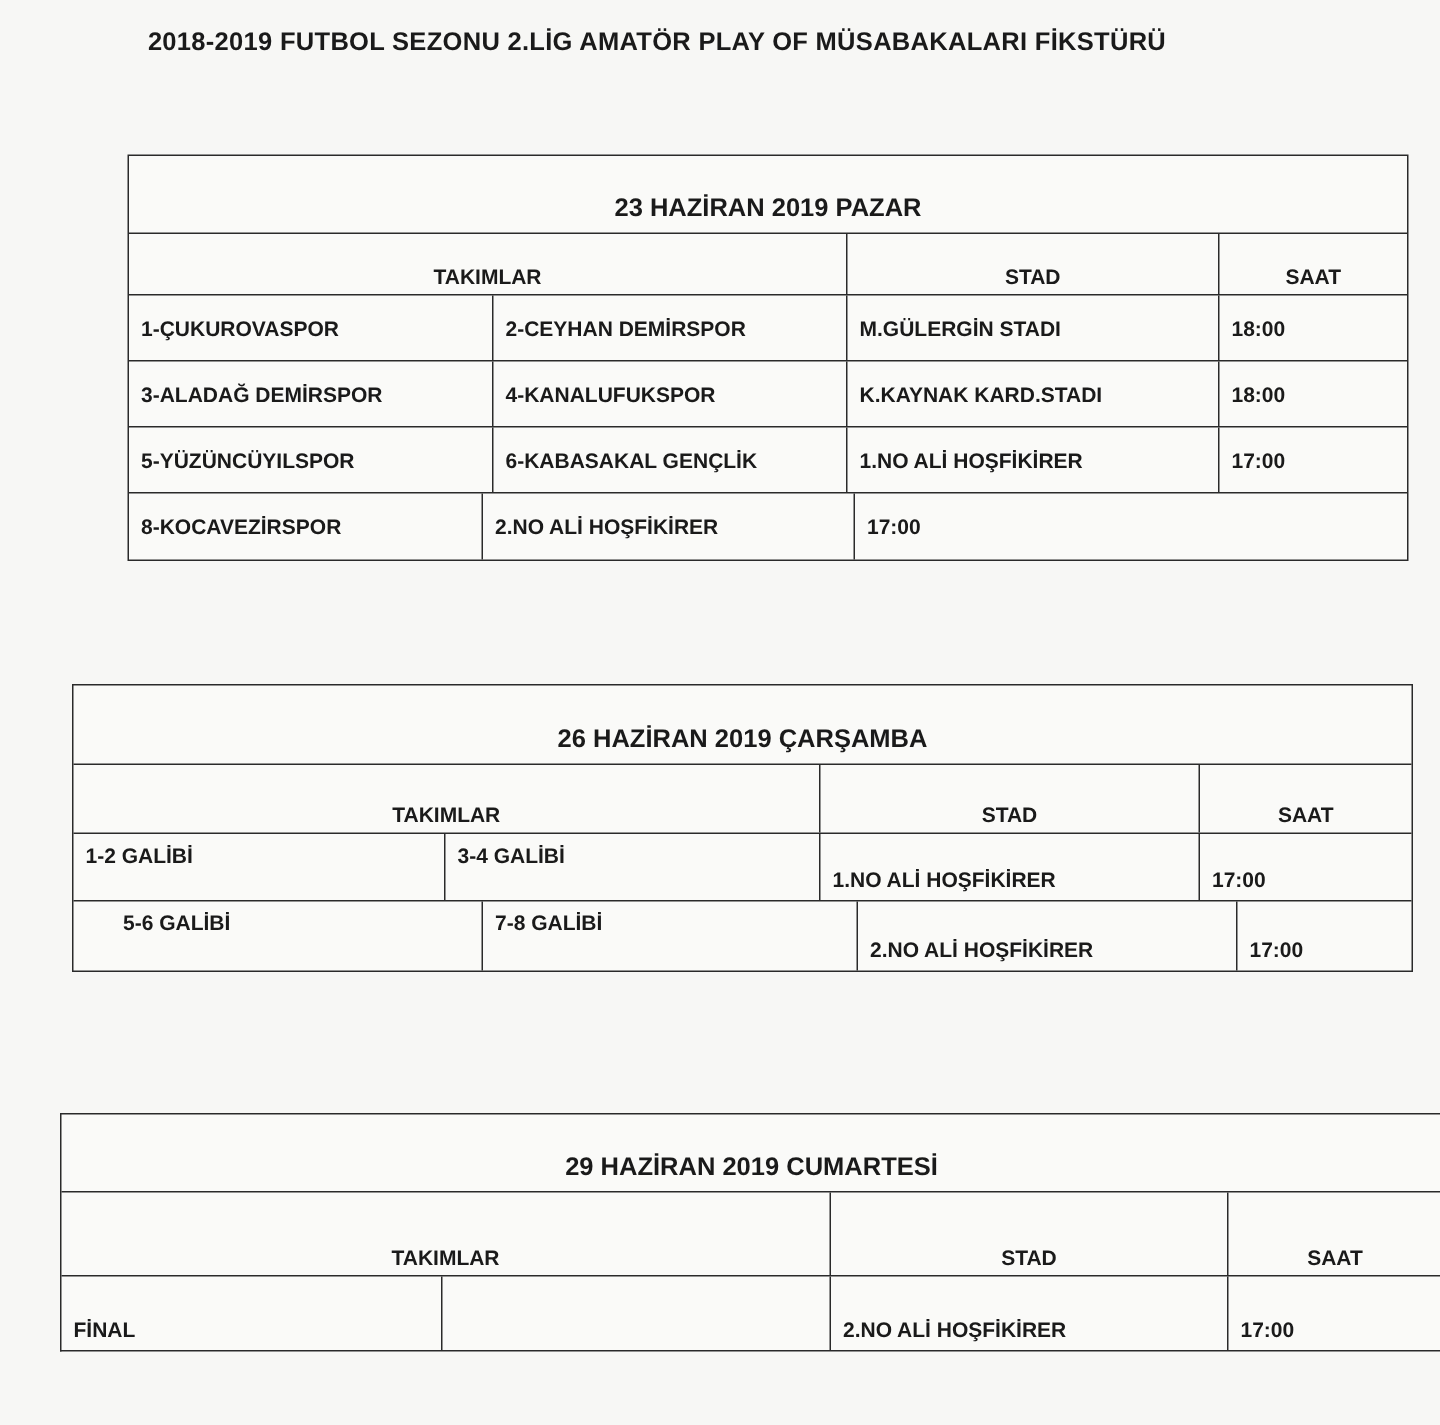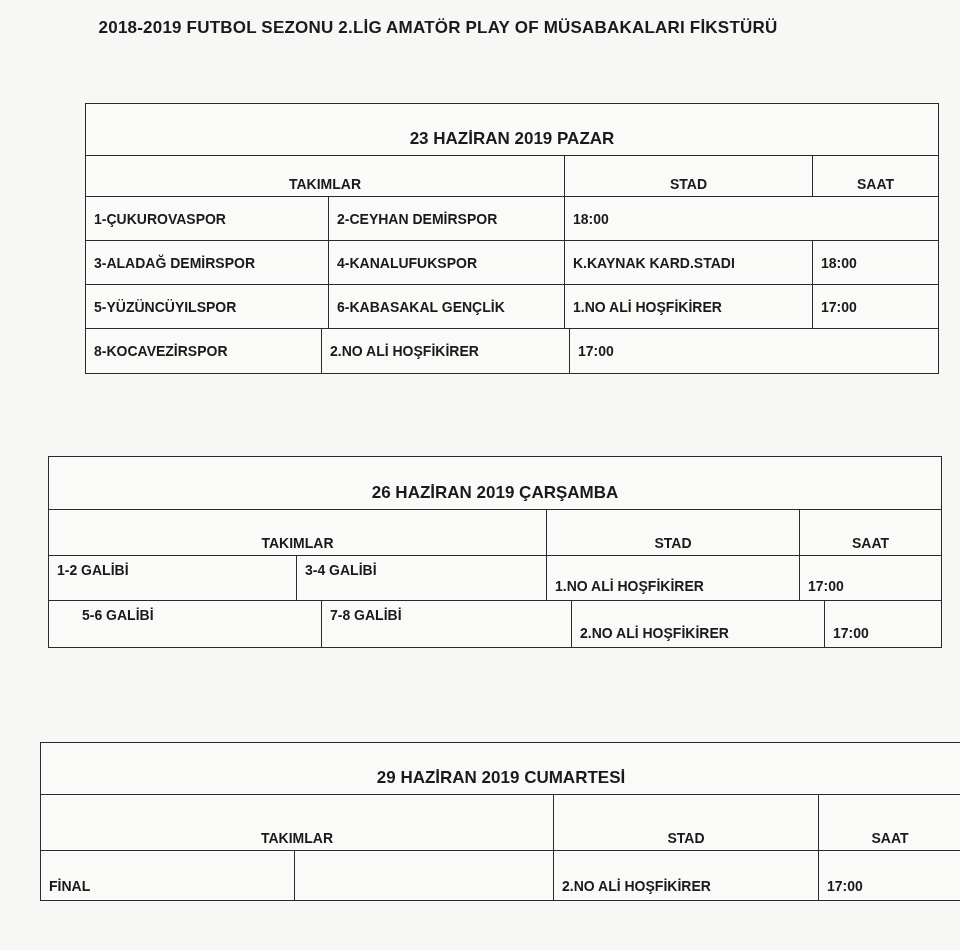--- a/index.html
+++ b/index.html
@@ -34,20 +34,21 @@
 <div class="block" style="left:57px; top:103px; width:852px;margin-left:28px;">
   <div class="date" style="height:52px;">23 HAZİRAN 2019 PAZAR</div>
   <div class="row hdr" style="height:41px;">
     <div class="cell" style="width:479px;">TAKIMLAR</div>
     <div class="cell" style="width:248px;">STAD</div>
     <div class="cell" style="flex:1;">SAAT</div>
   </div>
   <div class="row" style="height:44px;">
     <div class="cell mid" style="width:243px;">1-ÇUKUROVASPOR</div>
     <div class="cell mid" style="width:236px;text-align:center;">2-CEYHAN DEMİRSPOR</div>
+    <div class="cell mid" style="width:248px;">M.GÜLERGİN STADI</div>
     <div class="cell mid" style="flex:1;">18:00</div>
   </div>
   <div class="row" style="height:44px;">
     <div class="cell mid" style="width:243px;">3-ALADAĞ DEMİRSPOR</div>
     <div class="cell mid" style="width:236px;">4-KANALUFUKSPOR</div>
     <div class="cell mid" style="width:248px;">K.KAYNAK KARD.STADI</div>
     <div class="cell mid" style="flex:1;">18:00</div>
   </div>
   <div class="row" style="height:44px;">
     <div class="cell mid" style="width:243px;">5-YÜZÜNCÜYILSPOR</div>

